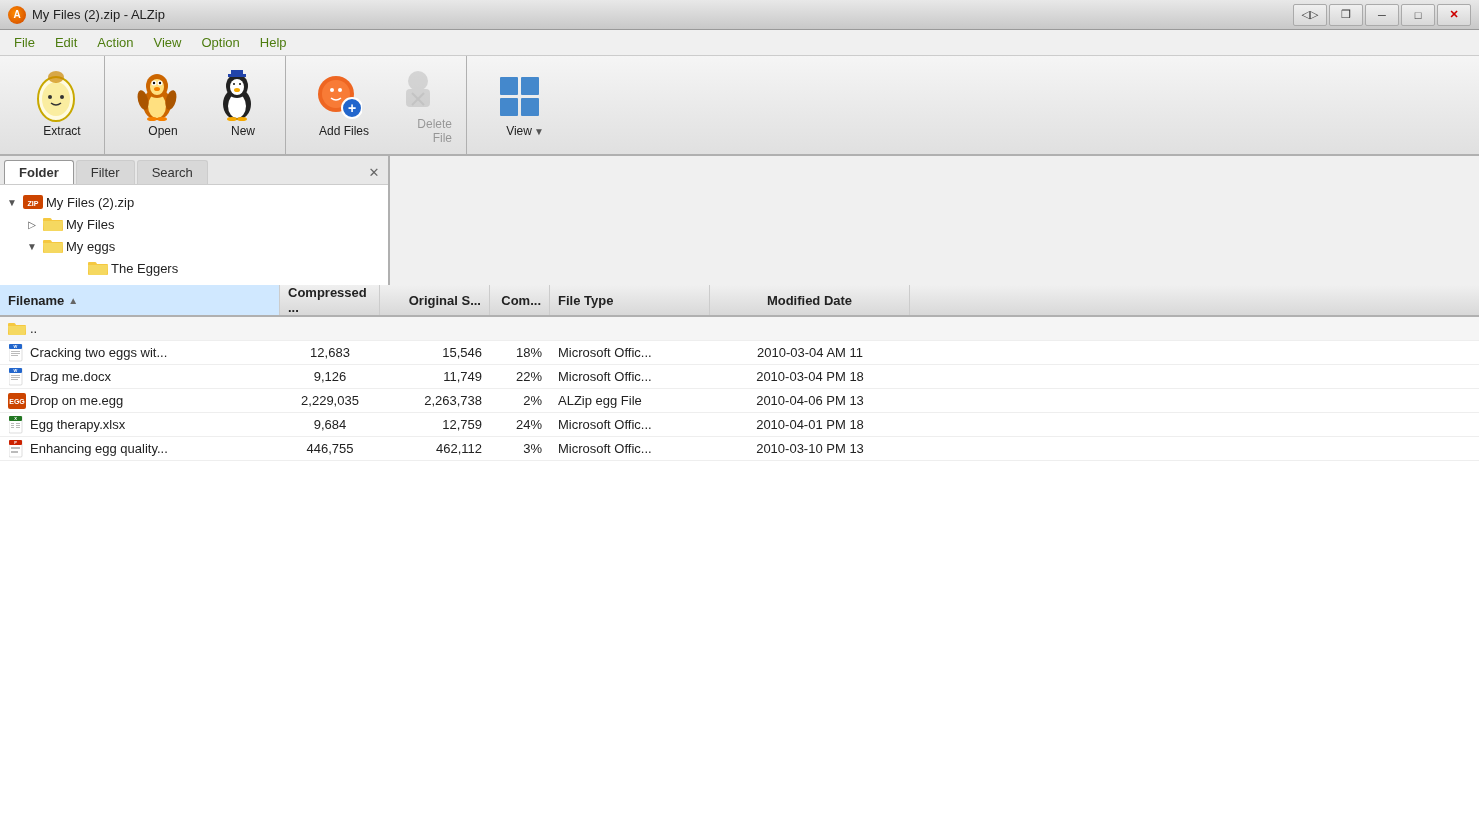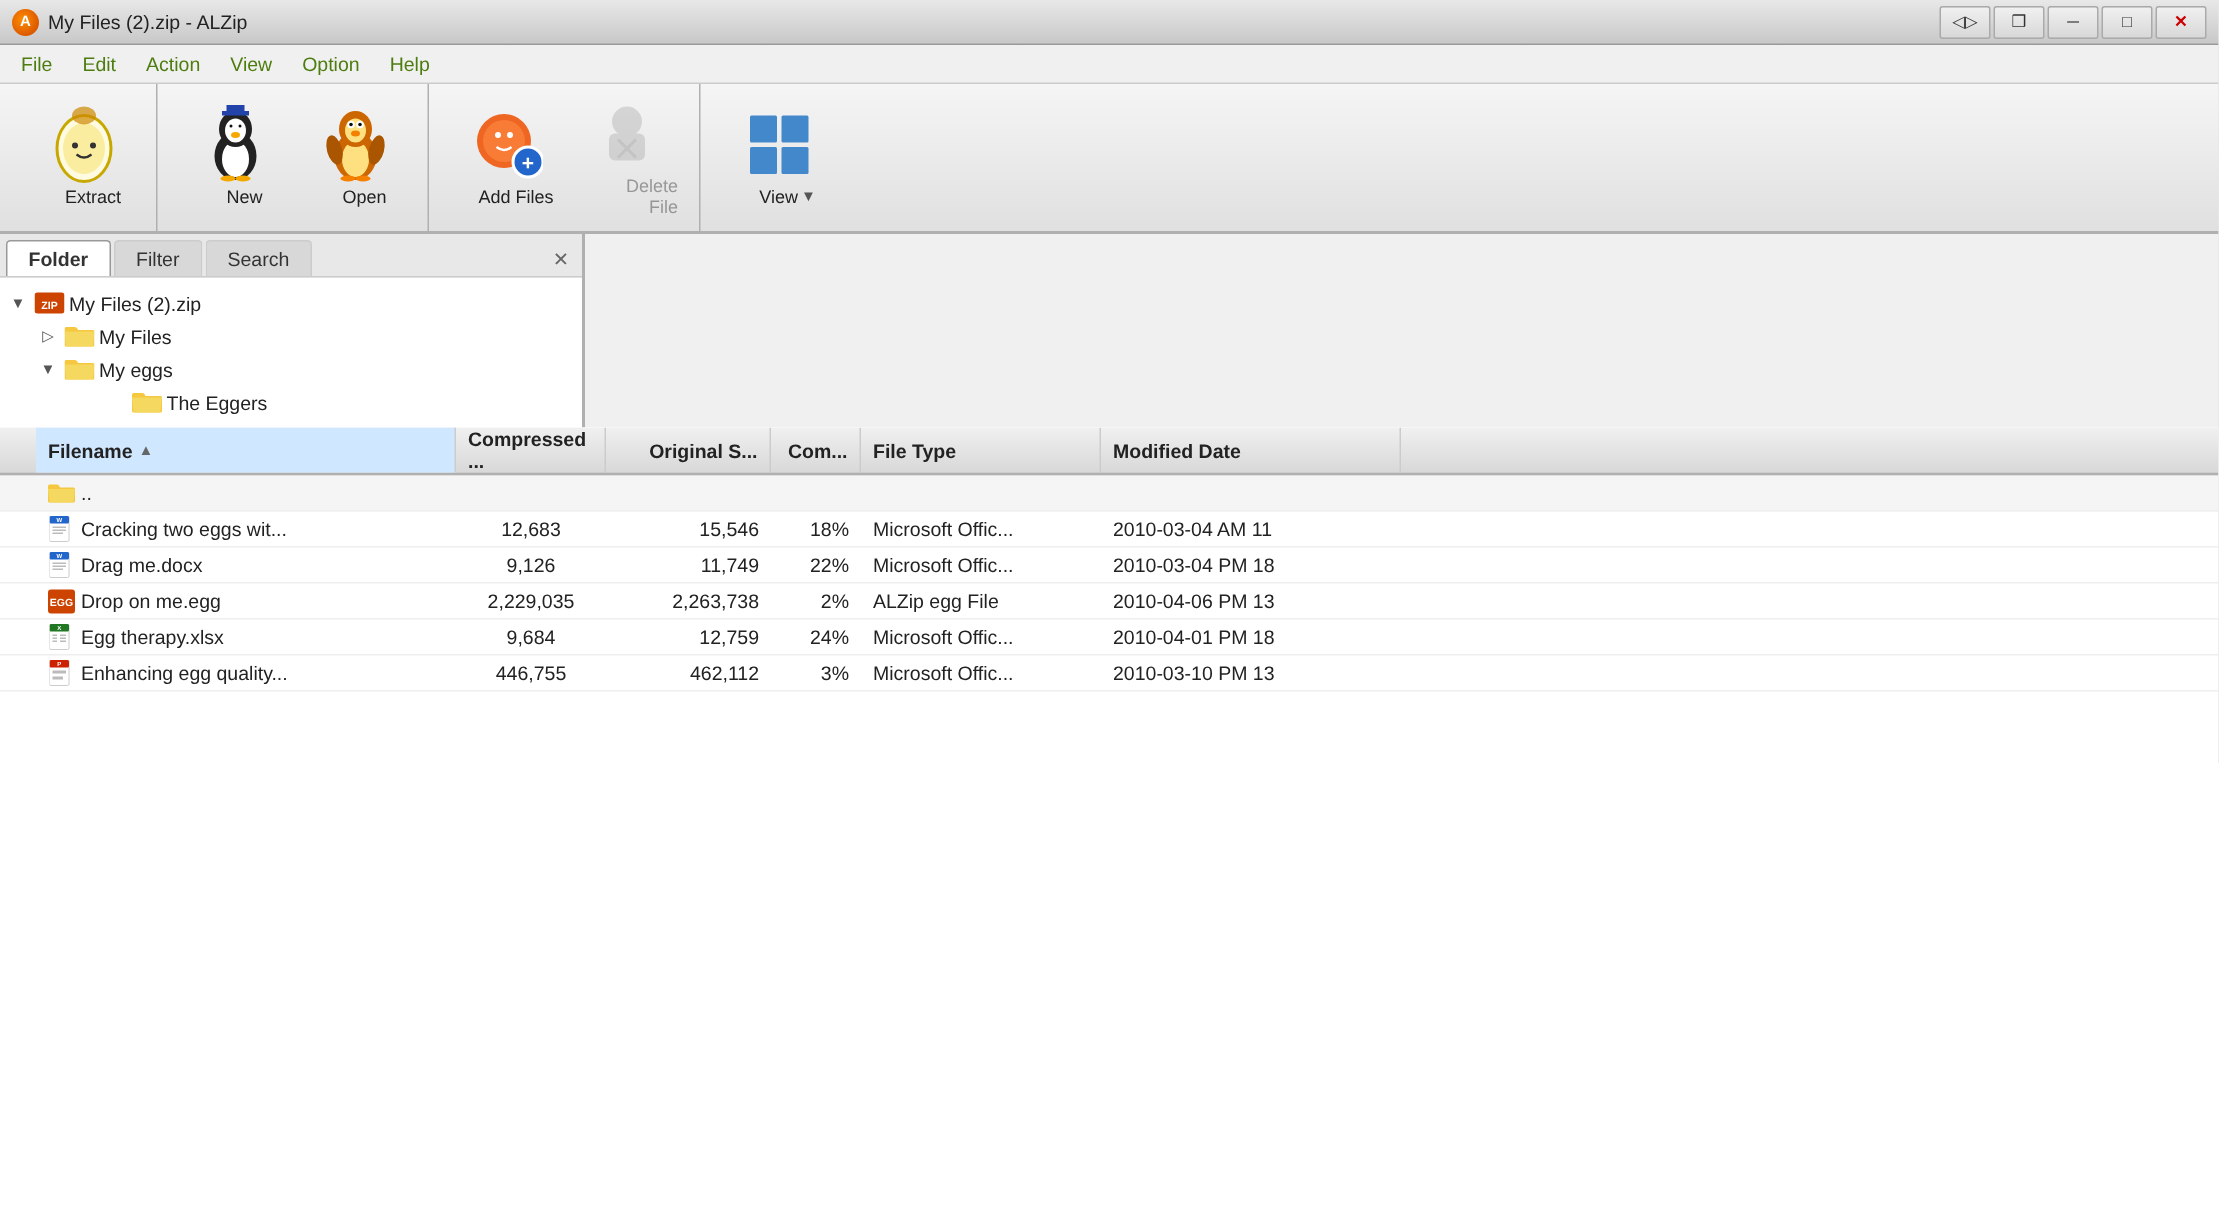--- a/index.html
+++ b/index.html
@@ -241,26 +241,26 @@
       height: 100%;
     }
     .file-icon {
       width: 18px; height: 16px;
       flex-shrink: 0;
       display: flex; align-items: center; justify-content: center;
       font-size: 13px;
     }
 
     
-    .w-filename { width: 280px; min-width: 280px; margin-left: 24px; }
+    .w-filename { width: 280px; min-width: 280px; }
     .w-compressed { width: 100px; min-width: 100px; justify-content: center; }
     .w-original { width: 110px; min-width: 110px; justify-content: flex-end; }
     .w-com { width: 60px; min-width: 60px; justify-content: flex-end; }
     .w-filetype { width: 160px; min-width: 160px; }
-    .w-modified { width: 200px; min-width: 200px; }
+    .w-modified { width: 200px; min-width: 200px; justify-content: center; }
   </style>
 </head>
 <body>
 
 <div class="title-bar">
   <div class="title-bar-left">
     <div class="title-icon">A</div>
     <span class="title-text">My Files (2).zip - ALZip</span>
   </div>
   <div class="title-buttons">
@@ -299,20 +299,46 @@
       </div>
       <span class="toolbar-btn-label">Extract</span>
     </div>
   </div>
 
   <div class="toolbar-group sep">
     <div class="toolbar-btn">
       <div class="toolbar-btn-icon">
         <svg width="48" height="52" viewBox="0 0 48 52">
 
+          <ellipse cx="24" cy="34" rx="14" ry="16" fill="#cc6600"></ellipse>
+          <ellipse cx="24" cy="36" rx="9" ry="12" fill="#ffe080"></ellipse>
+
+          <ellipse cx="24" cy="16" rx="11" ry="12" fill="#cc6600"></ellipse>
+          <ellipse cx="24" cy="17" rx="7" ry="8" fill="#ffe080"></ellipse>
+
+          <circle cx="21" cy="13" r="2.5" fill="#fff"></circle>
+          <circle cx="27" cy="13" r="2.5" fill="#fff"></circle>
+          <circle cx="21" cy="13" r="1.2" fill="#111"></circle>
+          <circle cx="27" cy="13" r="1.2" fill="#111"></circle>
+
+          <ellipse cx="24" cy="19" rx="3" ry="2" fill="#f58000"></ellipse>
+
+          <ellipse cx="19" cy="49" rx="5" ry="2" fill="#f58000"></ellipse>
+          <ellipse cx="29" cy="49" rx="5" ry="2" fill="#f58000"></ellipse>
+
+          <ellipse cx="10" cy="30" rx="5" ry="10" fill="#aa5500" transform="rotate(-15 10 30)"></ellipse>
+          <ellipse cx="38" cy="30" rx="5" ry="10" fill="#aa5500" transform="rotate(15 38 30)"></ellipse>
+        </svg>
+      </div>
+      <span class="toolbar-btn-label">Open</span>
+    </div>
+    <div class="toolbar-btn">
+      <div class="toolbar-btn-icon">
+        <svg width="48" height="52" viewBox="0 0 48 52">
+
           <ellipse cx="24" cy="34" rx="14" ry="16" fill="#222"></ellipse>
           <ellipse cx="24" cy="36" rx="9" ry="12" fill="#fff"></ellipse>
 
           <ellipse cx="24" cy="16" rx="11" ry="12" fill="#222"></ellipse>
           <ellipse cx="24" cy="17" rx="7" ry="8" fill="#fff"></ellipse>
 
           <circle cx="21" cy="14" r="2" fill="#fff"></circle>
           <circle cx="27" cy="14" r="2" fill="#fff"></circle>
           <circle cx="21" cy="14" r="1" fill="#111"></circle>
           <circle cx="27" cy="14" r="1" fill="#111"></circle>
@@ -320,46 +346,20 @@
           <ellipse cx="24" cy="20" rx="3" ry="2" fill="#f5a800"></ellipse>
 
           <ellipse cx="19" cy="49" rx="5" ry="2" fill="#f5a800"></ellipse>
           <ellipse cx="29" cy="49" rx="5" ry="2" fill="#f5a800"></ellipse>
 
           <rect x="15" y="4" width="18" height="3" fill="#2244aa"></rect>
           <rect x="18" y="-2" width="12" height="8" fill="#2244aa"></rect>
         </svg>
       </div>
       <span class="toolbar-btn-label">New</span>
-    </div>
-    <div class="toolbar-btn">
-      <div class="toolbar-btn-icon">
-        <svg width="48" height="52" viewBox="0 0 48 52">
-
-          <ellipse cx="24" cy="34" rx="14" ry="16" fill="#cc6600"></ellipse>
-          <ellipse cx="24" cy="36" rx="9" ry="12" fill="#ffe080"></ellipse>
-
-          <ellipse cx="24" cy="16" rx="11" ry="12" fill="#cc6600"></ellipse>
-          <ellipse cx="24" cy="17" rx="7" ry="8" fill="#ffe080"></ellipse>
-
-          <circle cx="21" cy="13" r="2.5" fill="#fff"></circle>
-          <circle cx="27" cy="13" r="2.5" fill="#fff"></circle>
-          <circle cx="21" cy="13" r="1.2" fill="#111"></circle>
-          <circle cx="27" cy="13" r="1.2" fill="#111"></circle>
-
-          <ellipse cx="24" cy="19" rx="3" ry="2" fill="#f58000"></ellipse>
-
-          <ellipse cx="19" cy="49" rx="5" ry="2" fill="#f58000"></ellipse>
-          <ellipse cx="29" cy="49" rx="5" ry="2" fill="#f58000"></ellipse>
-
-          <ellipse cx="10" cy="30" rx="5" ry="10" fill="#aa5500" transform="rotate(-15 10 30)"></ellipse>
-          <ellipse cx="38" cy="30" rx="5" ry="10" fill="#aa5500" transform="rotate(15 38 30)"></ellipse>
-        </svg>
-      </div>
-      <span class="toolbar-btn-label">Open</span>
     </div>
   </div>
 
   <div class="toolbar-group sep">
     <div class="toolbar-btn">
       <div class="toolbar-btn-icon">
         <svg width="48" height="48" viewBox="0 0 48 48">
 
           <circle cx="22" cy="22" r="18" fill="#ee6622"></circle>
           <circle cx="22" cy="22" r="14" fill="#ff8844" opacity="0.6"></circle>

